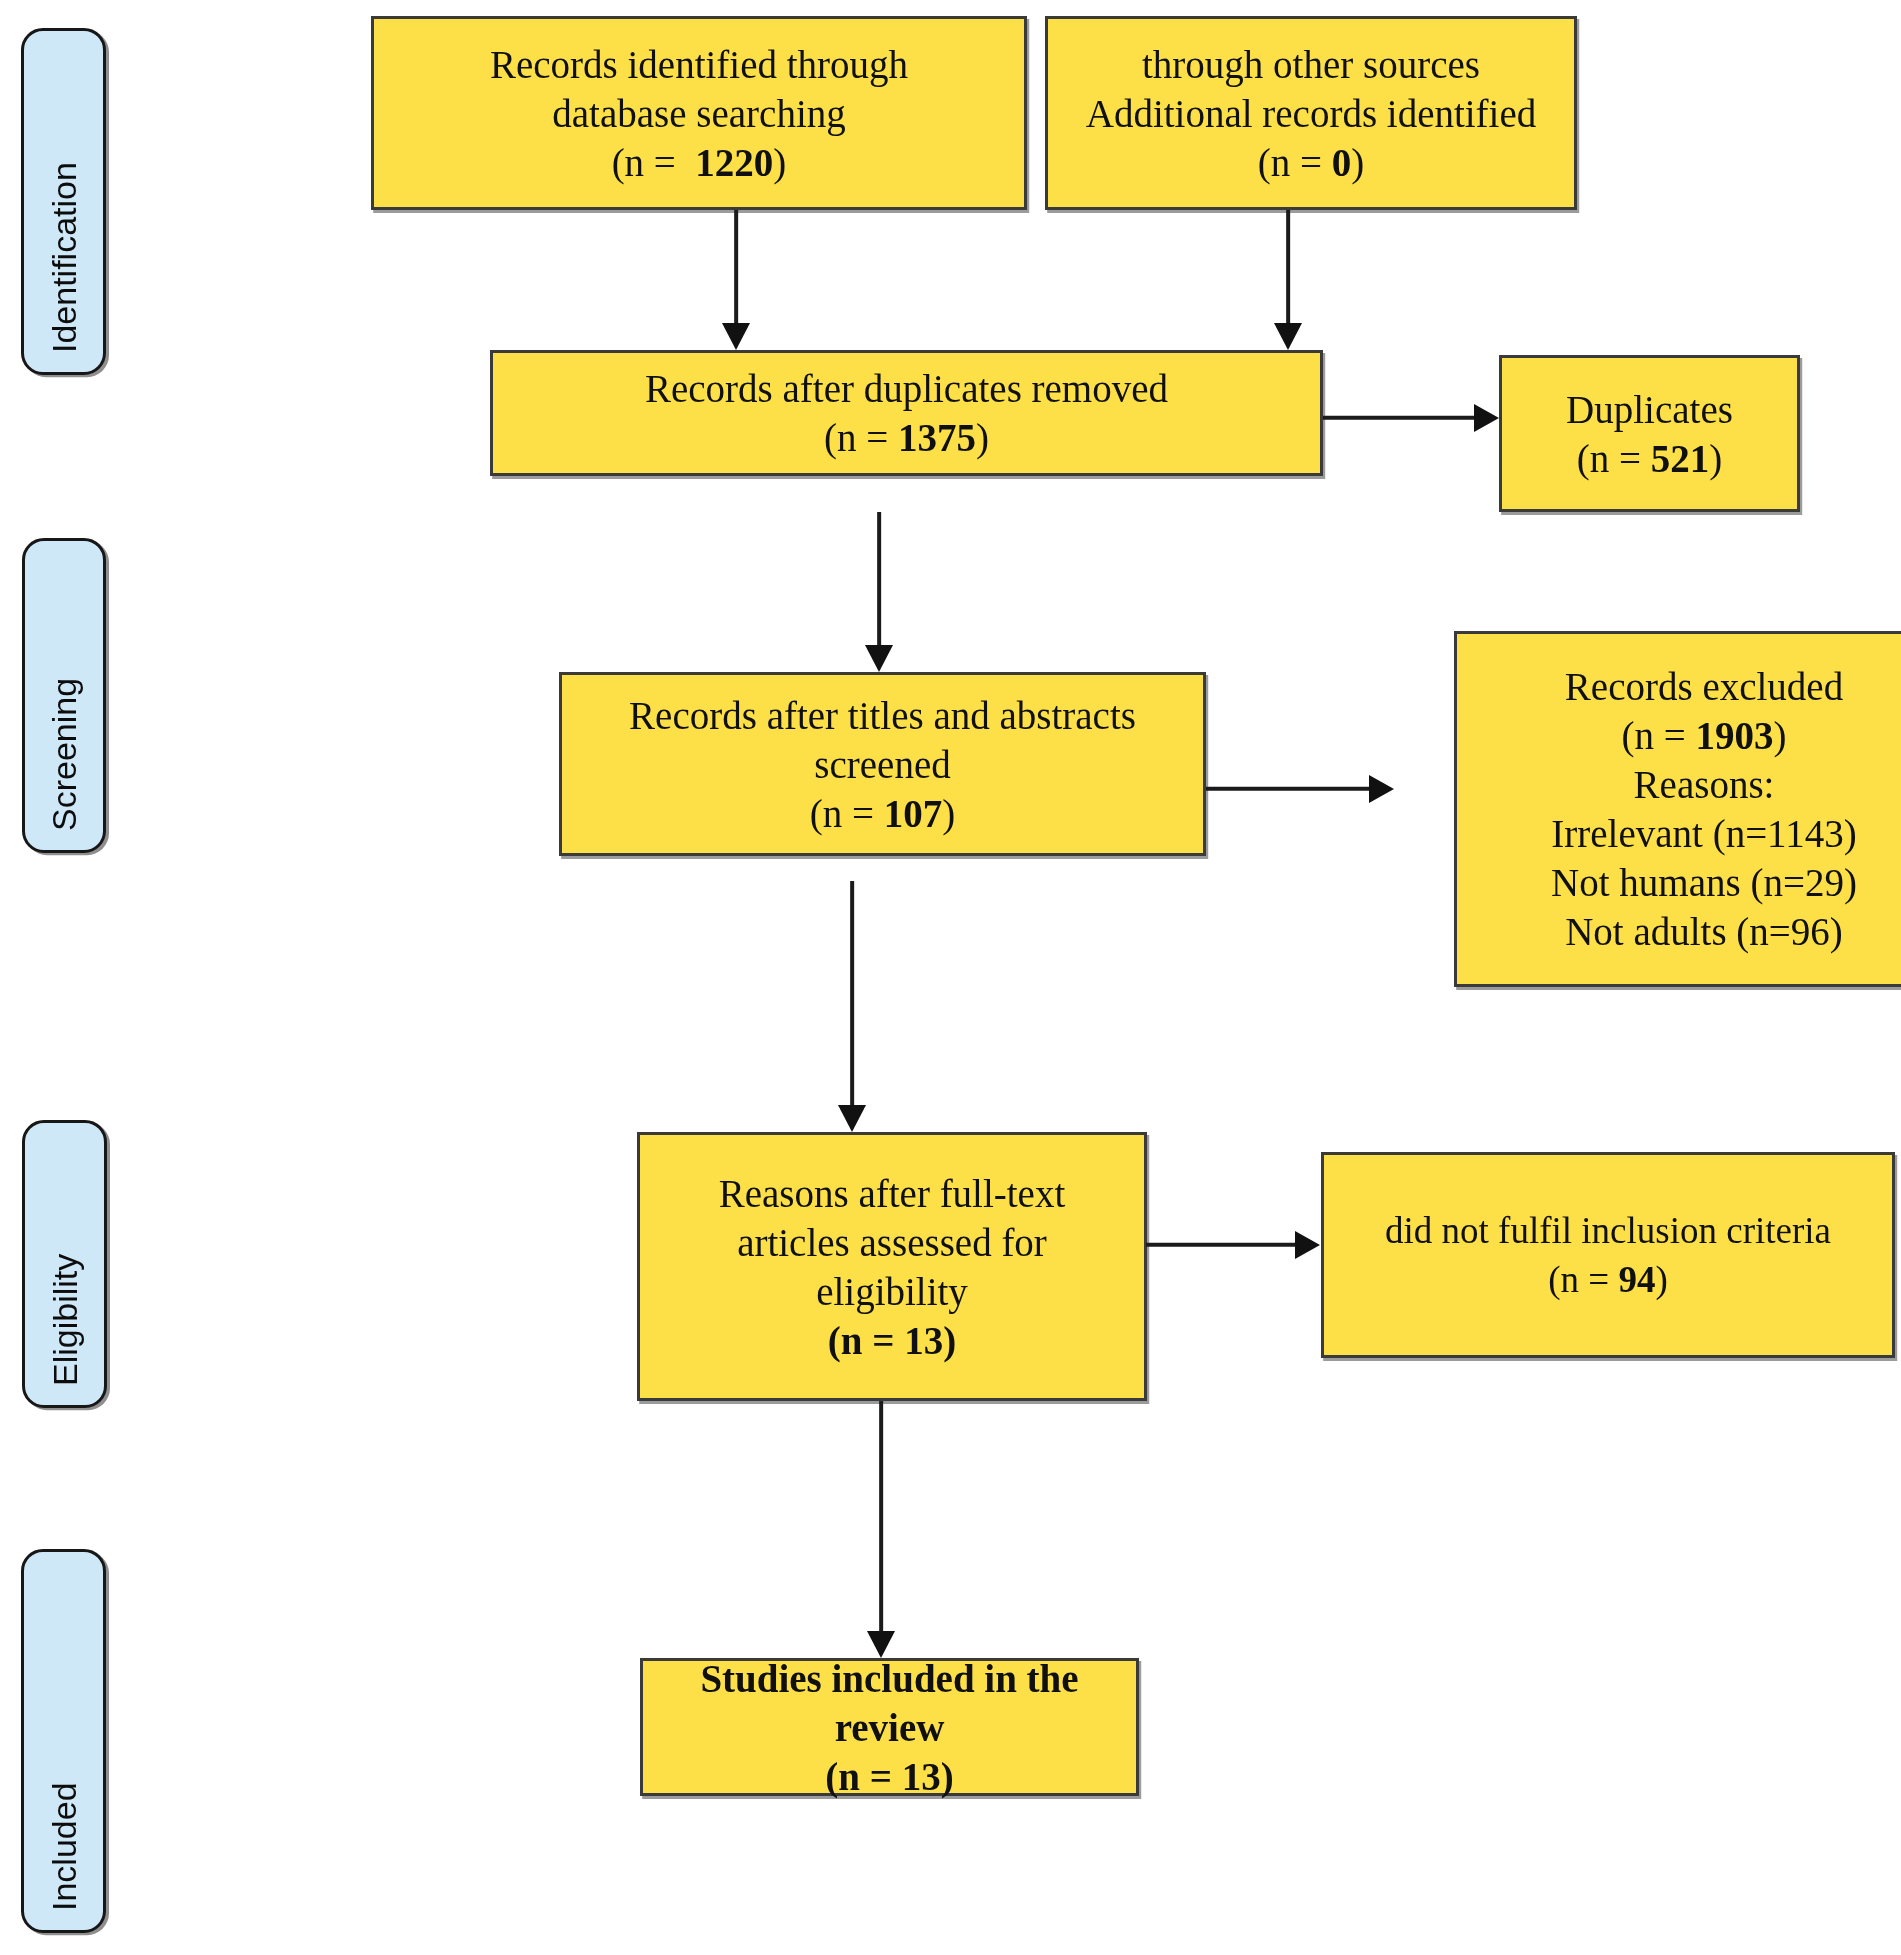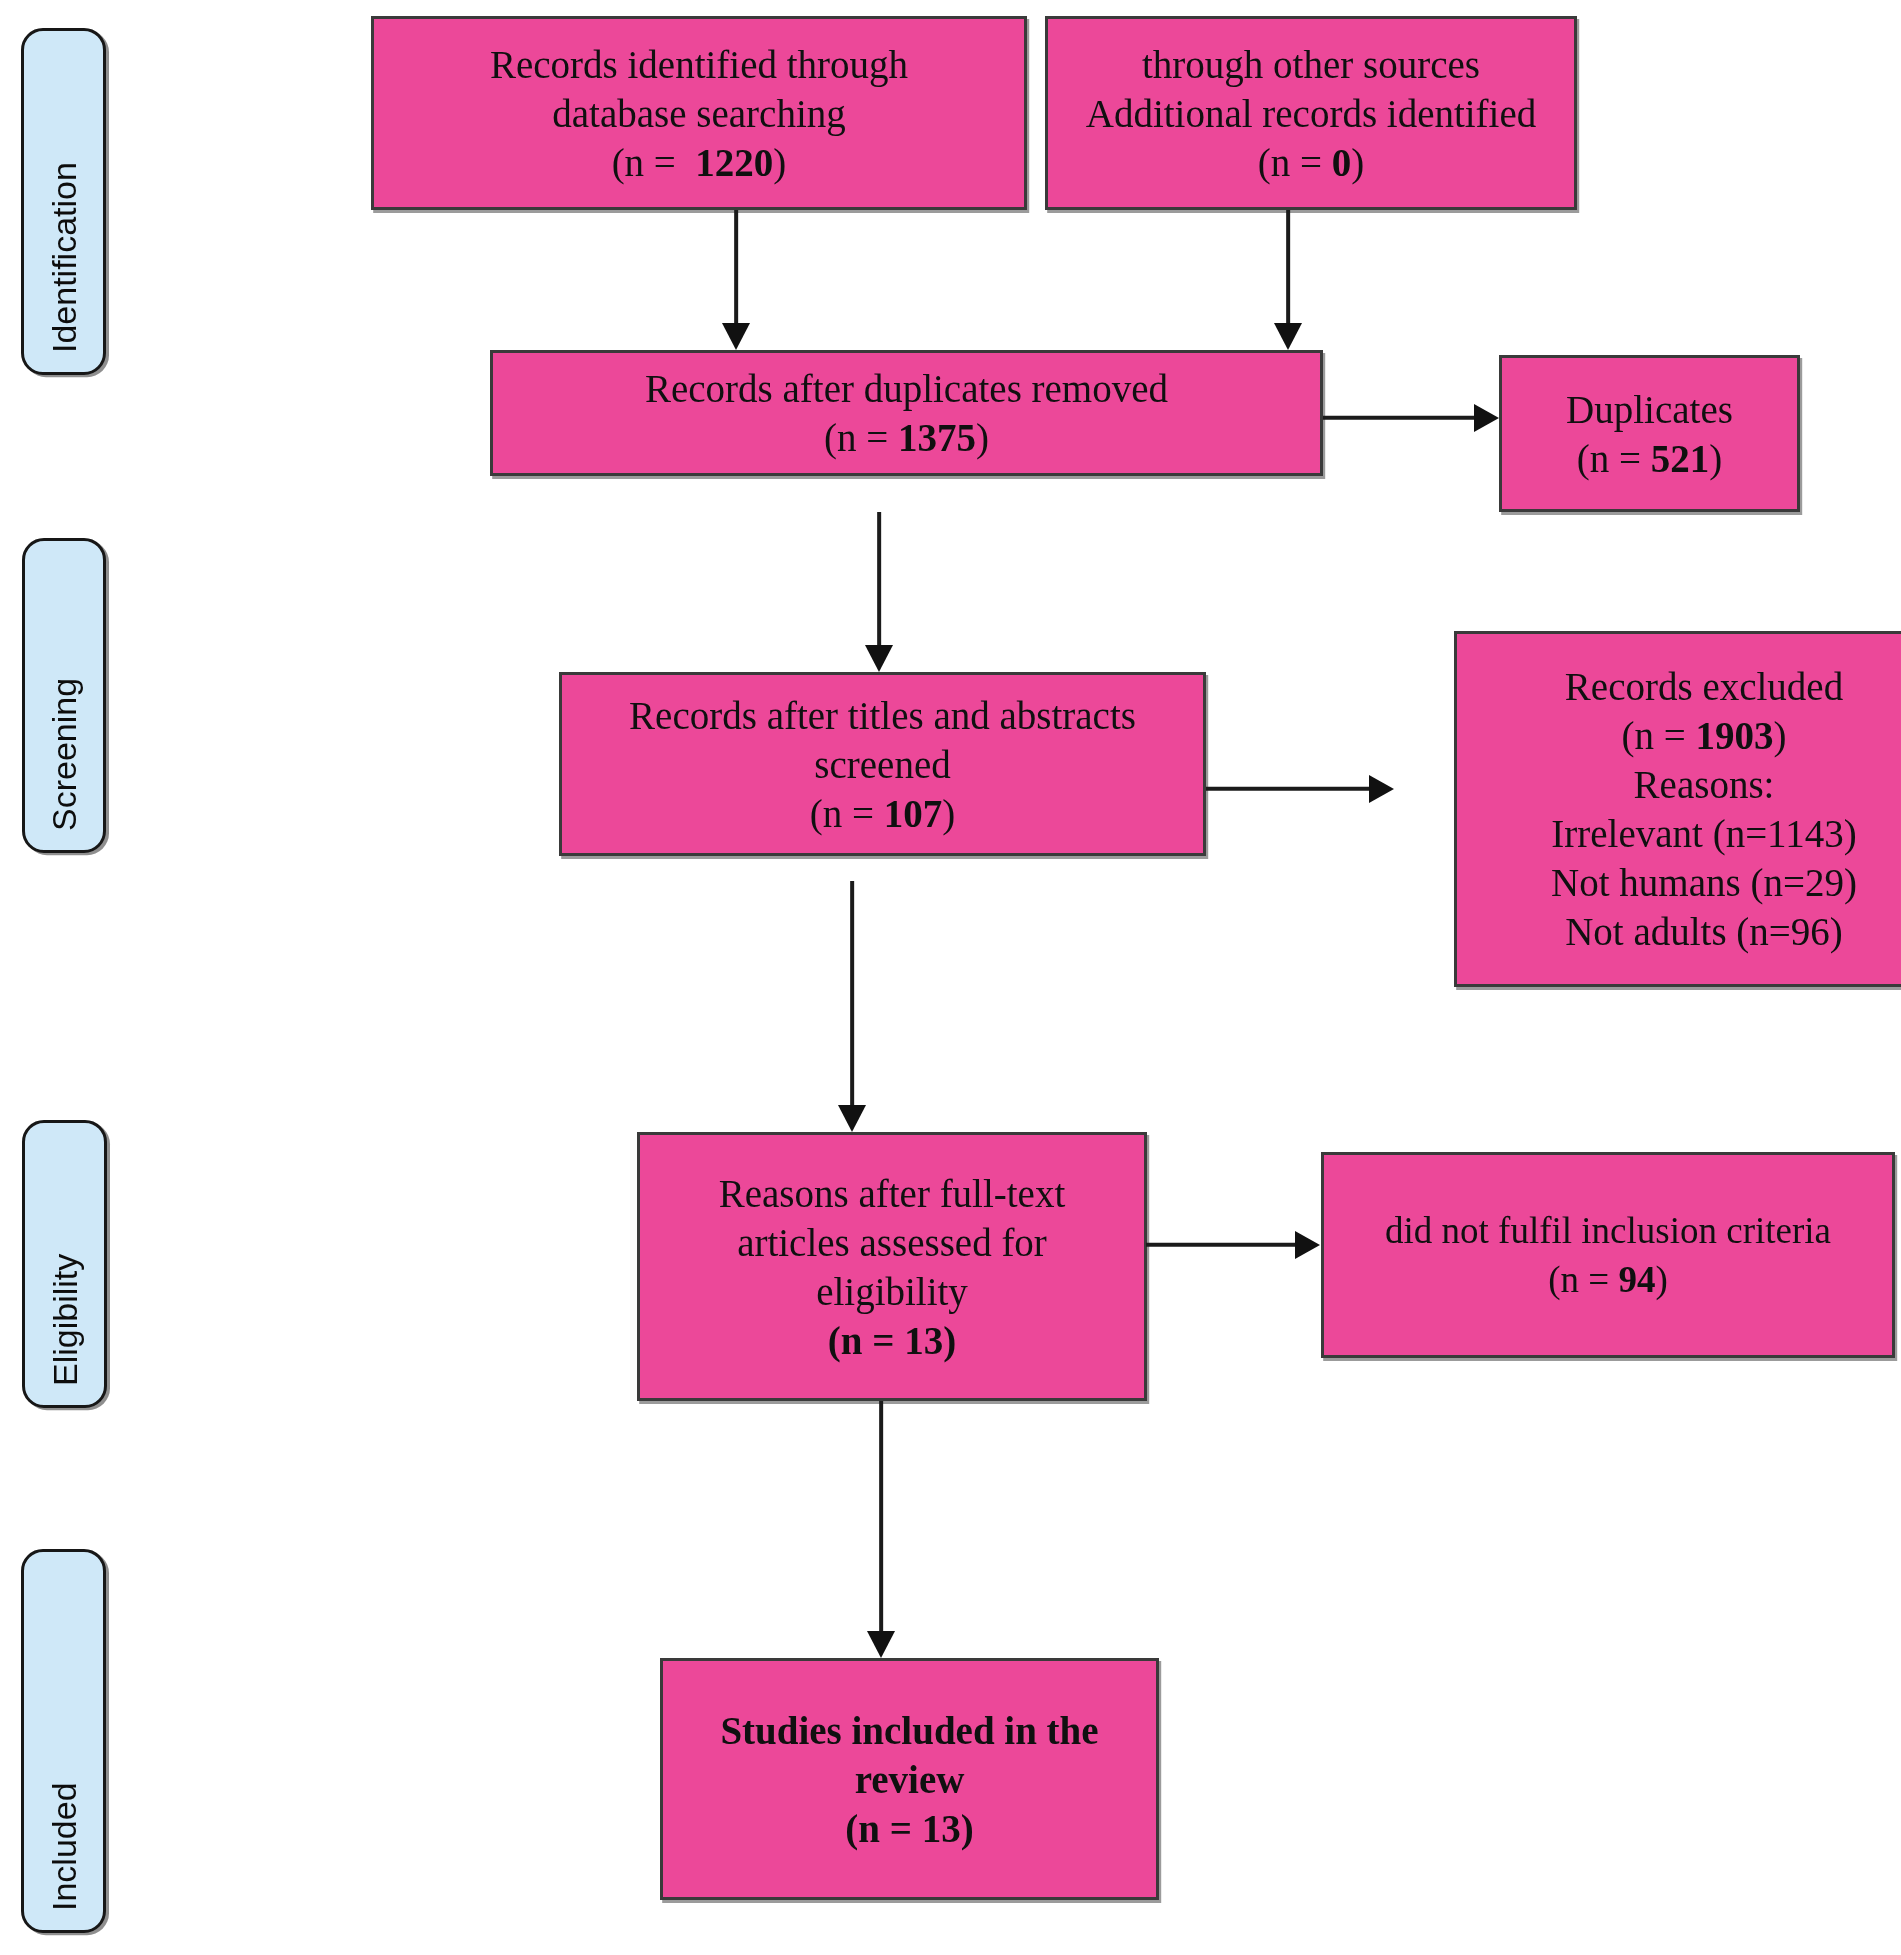--- a/index.html
+++ b/index.html
@@ -10,21 +10,21 @@
     width: 1901px;
     height: 1955px;
     background: #ffffff;
     font-family: "Liberation Serif", serif;
     overflow: hidden;
   }
 
   
   .fbox {
     position: absolute;
-    background: #ec4899;
+    background: #fde047;
     border: 3px solid #3a3a3a;
     box-shadow: 2.2px 3px 0 #9b9b9b;
     display: flex;
     flex-direction: column;
     justify-content: center;
     align-items: center;
     text-align: center;
     font-size: 39px;
     line-height: 49px;
     color: #101010;
@@ -147,21 +147,21 @@
     <div class="bline">articles assessed for</div>
     <div class="bline">eligibility</div>
     <div class="bline nline nv"><span>(n = </span><span class="nv">13</span><span>)</span></div>
   </div>
 
   <div class="fbox" style="left:1321px; top:1152px; width:574px; height:206px; font-size:37px">
     <div class="bline">did not fulfil inclusion criteria</div>
     <div class="bline nline"><span>(n = </span><span class="nv">94</span><span>)</span></div>
   </div>
 
-  <div class="fbox allbold" style="left:660px; top:1658px; width:499px; height:242px">
+  <div class="fbox allbold" style="left:640px; top:1658px; width:499px; height:138px">
     <div class="bline">Studies included in the</div>
     <div class="bline">review</div>
     <div class="bline nline"><span>(n = </span><span class="nv">13</span><span>)</span></div>
   </div>
 
   <div class="varrow" style="left:721px; top:210px; height:140px">
     <div class="shaft"></div>
     <div class="head"></div>
   </div>
 

